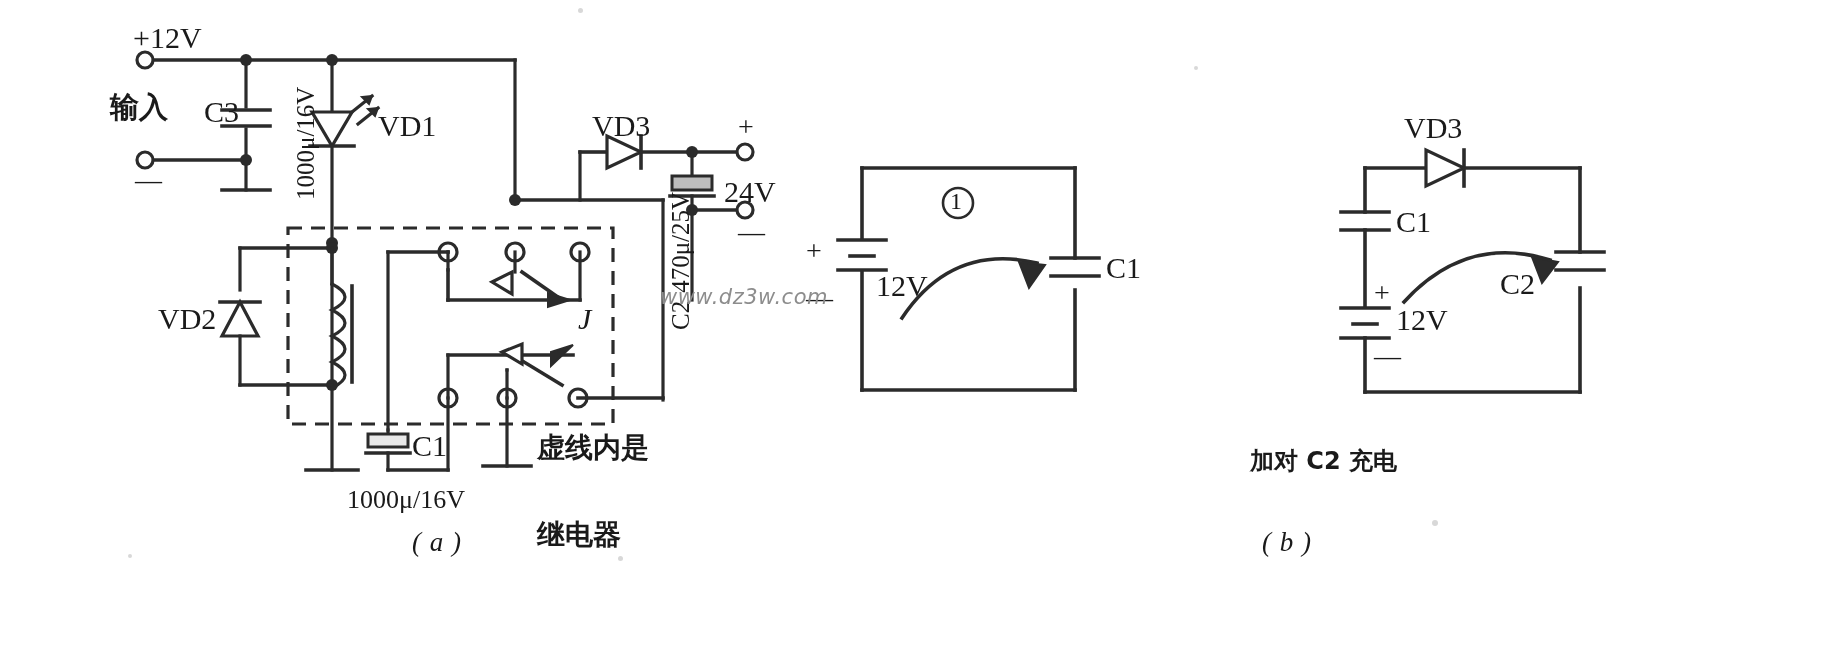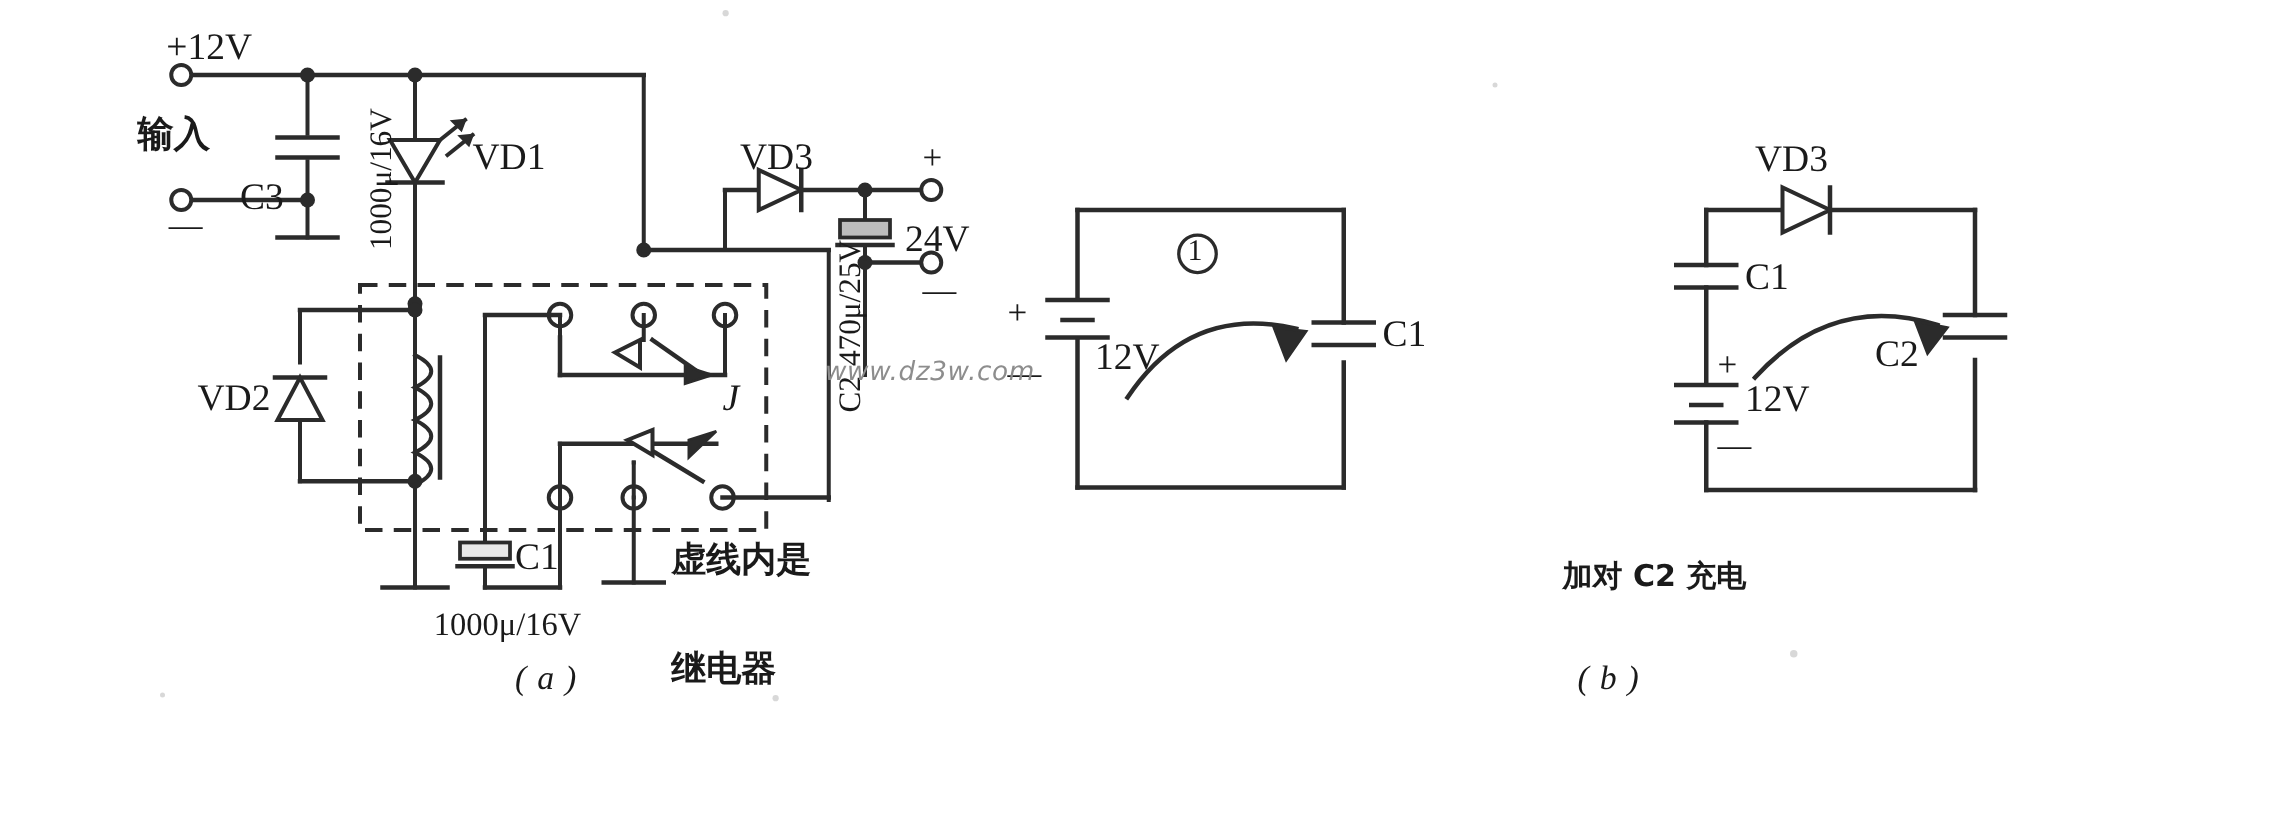--- a/index.html
+++ b/index.html
@@ -240,21 +240,21 @@
       <path class="solid" d="M1558,262 L1532,257 L1542,283 Z"></path>
     </g>
   </svg>
 
   <div class="lbl" style="left:133px; top:22px; font-size:30px;">+12V</div>
 
   <div class="lbl cn" style="left:110px; top:92px; font-size:29px;">输入</div>
 
   <div class="lbl" style="left:135px; top:166px; font-size:27px;">—</div>
 
-  <div class="lbl" style="left:192px; top:96px; font-size:30px;margin-top:46px;">C3</div>
+  <div class="lbl" style="left:204px; top:96px; font-size:30px;">C3</div>
 
   <div class="lbl rot90" style="left:292px; top:200px; font-size:25px;">1000μ/16V</div>
 
   <div class="lbl" style="left:378px; top:110px; font-size:30px;">VD1</div>
 
   <div class="lbl" style="left:158px; top:303px; font-size:30px;">VD2</div>
 
   <div class="lbl" style="left:592px; top:110px; font-size:30px;">VD3</div>
 
   <div class="lbl" style="left:578px; top:303px; font-size:30px; font-style:italic;">J</div>

